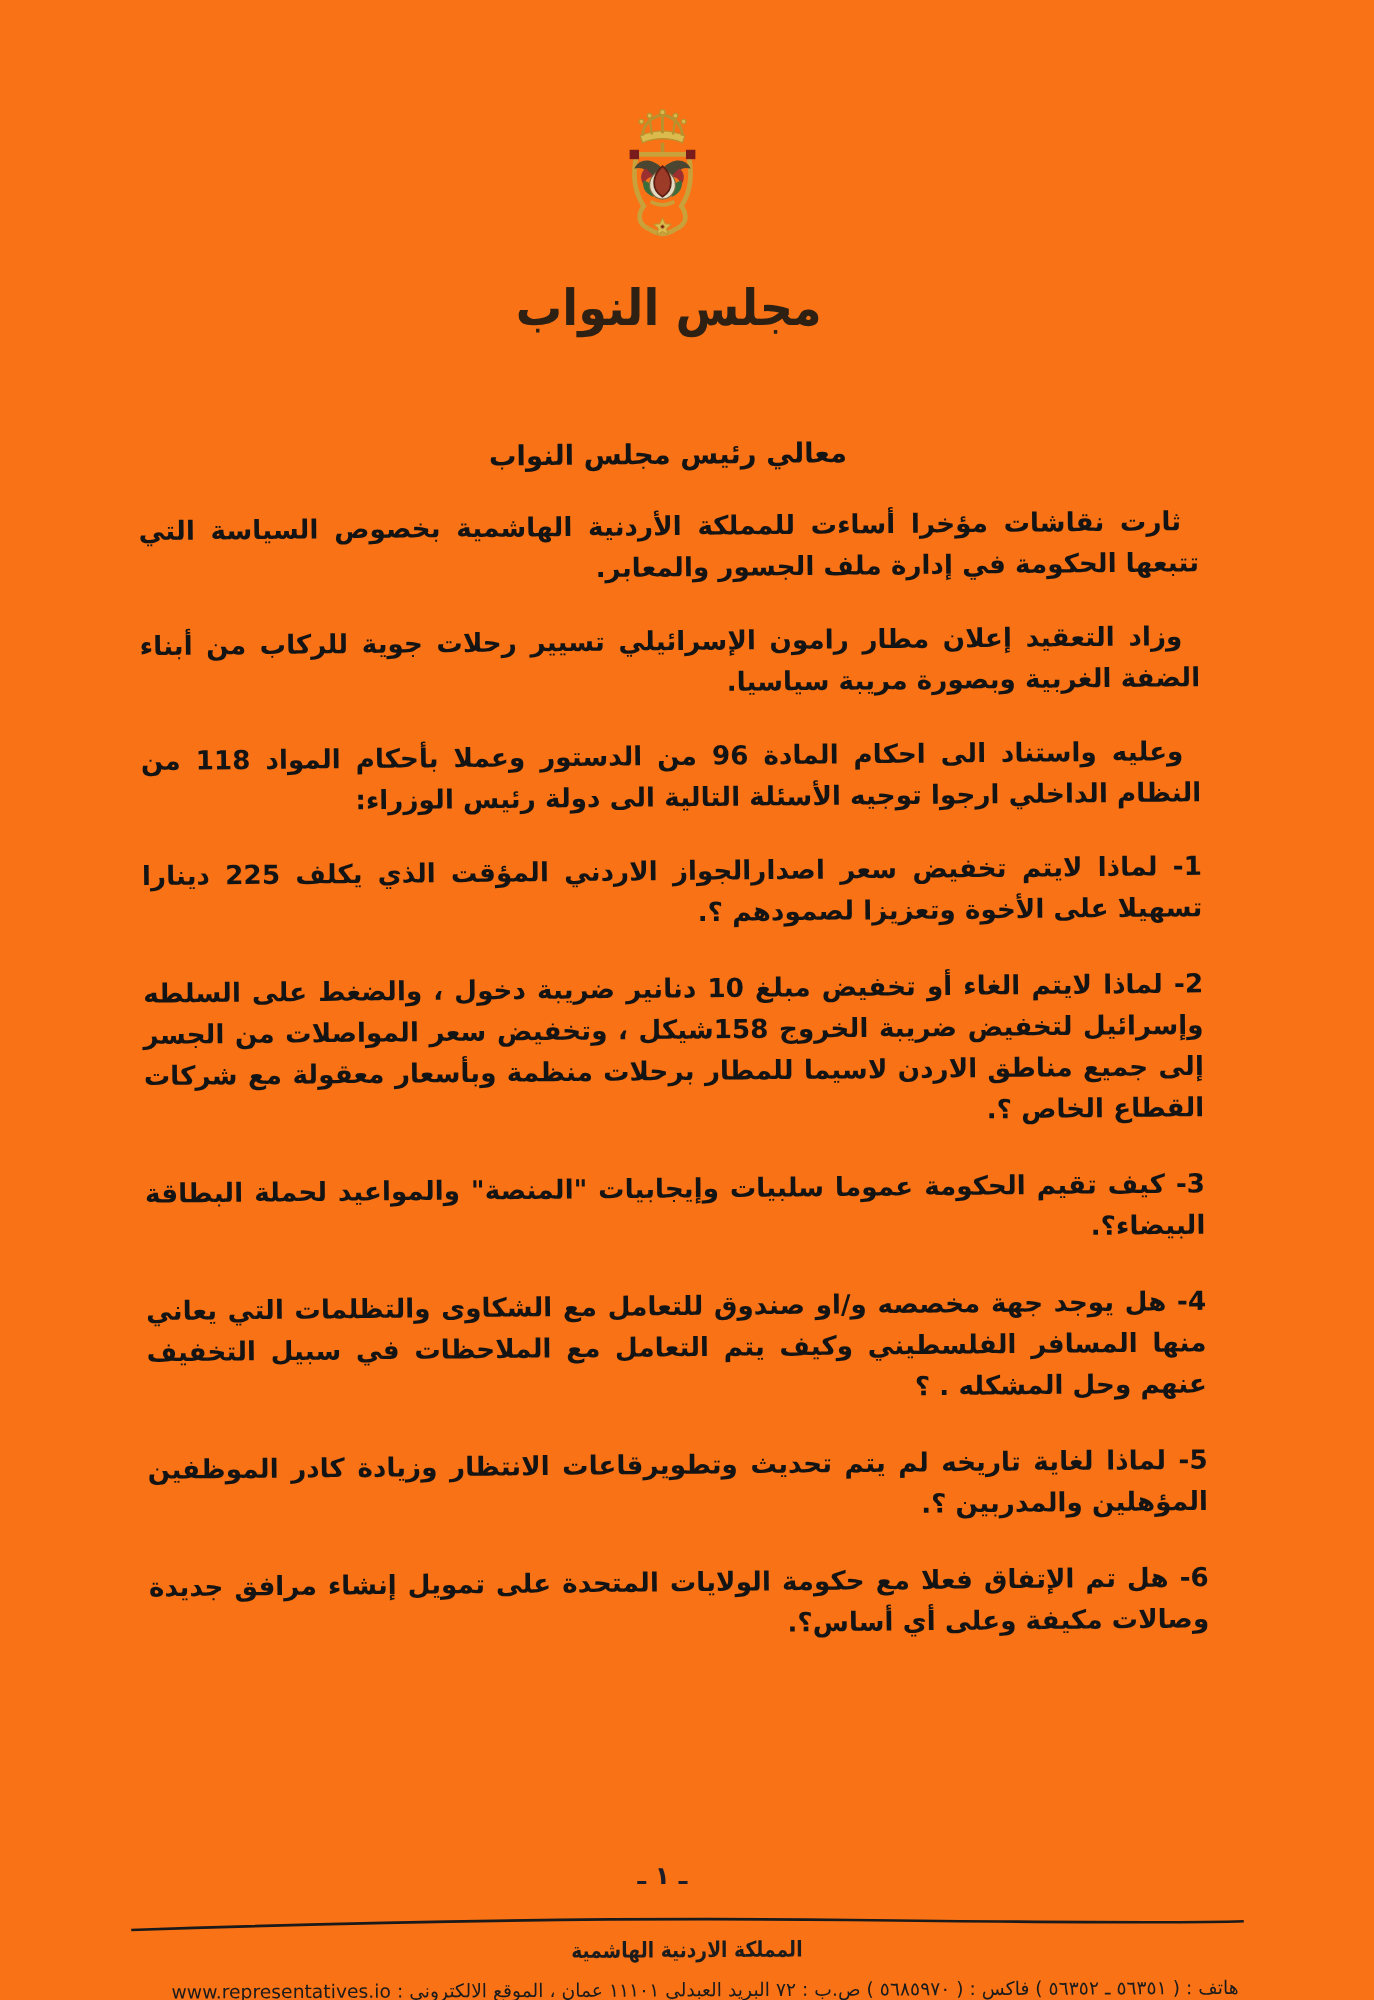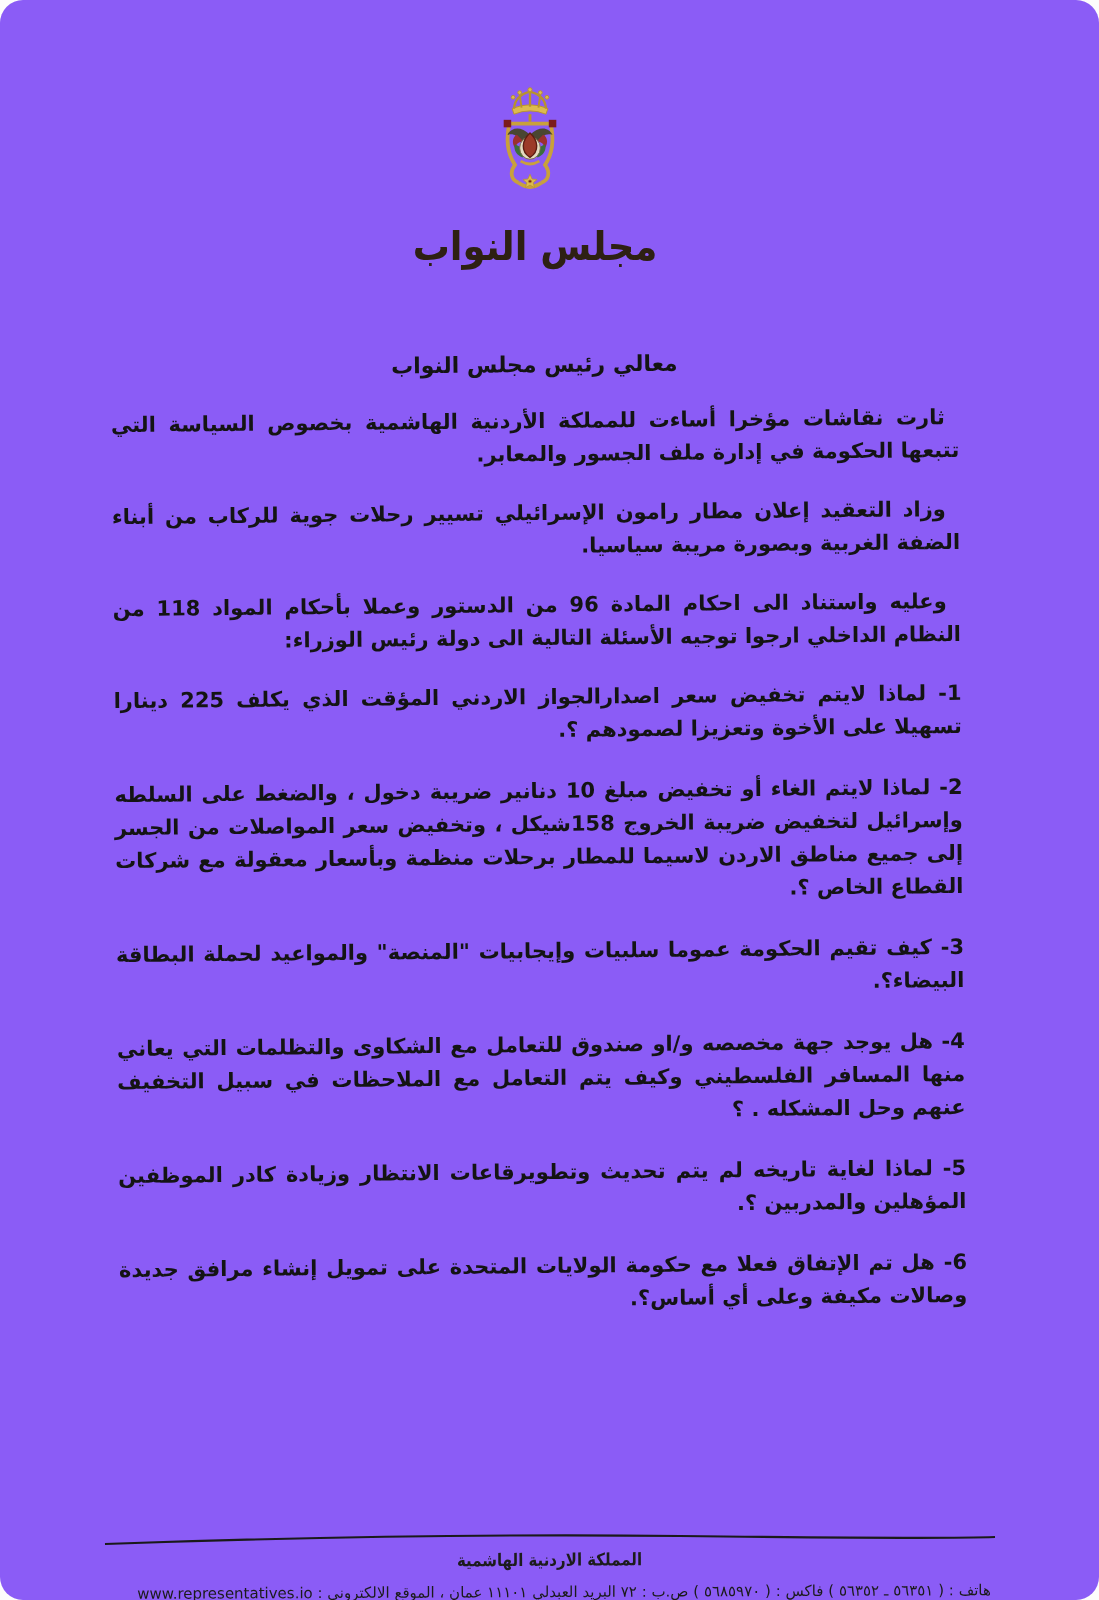--- a/index.html
+++ b/index.html
@@ -1,21 +1,21 @@
 <!DOCTYPE html>
 <html lang="ar" dir="rtl"><head>
 <meta charset="utf-8">
 <style>
   html,body{margin:0;padding:0;}
   body{
     width:1099px;height:1600px;overflow:hidden;position:relative;
     background:#fdfdfc;
     font-family:"DejaVu Sans","Liberation Sans",sans-serif;
   }
-  .page{position:absolute;inset:0;background:#8b5cf6;border-radius:23px;}
+  .page{position:absolute;inset:0;background:#f97316;}
   
   .emblem-wrap{
     position:absolute;left:483px;top:86px;width:94px;height:124px;
   }
   .assembly-callig{
     position:absolute;left:0;top:212px;width:1070px;
     text-align:center;
     font-weight:bold;font-size:37px;line-height:70px;
     color:#2e2013;
     letter-spacing:-1px;
@@ -124,20 +124,21 @@
     <p class="indent">وعليه واستناد الى احكام المادة 96 من الدستور وعملا بأحكام المواد 118 من النظام الداخلي ارجوا توجيه الأسئلة التالية الى دولة رئيس الوزراء:</p>
 
     <p class="question">1- لماذا لايتم  تخفيض سعر اصدارالجواز الاردني المؤقت الذي يكلف 225 دينارا تسهيلا على الأخوة وتعزيزا لصمودهم ؟.</p>
     <p class="question">2-  لماذا لايتم الغاء أو تخفيض مبلغ  10 دنانير ضريبة دخول ، والضغط على السلطه وإسرائيل لتخفيض ضريبة الخروج 158شيكل ، وتخفيض سعر المواصلات من الجسر إلى جميع مناطق الاردن لاسيما للمطار برحلات منظمة وبأسعار معقولة مع شركات القطاع الخاص ؟.</p>
     <p class="question">3- كيف تقيم الحكومة عموما سلبيات وإيجابيات "المنصة" والمواعيد لحملة البطاقة البيضاء؟.</p>
     <p class="question">4-  هل يوجد جهة مخصصه و/او صندوق للتعامل مع الشكاوى والتظلمات التي يعاني منها المسافر الفلسطيني وكيف يتم التعامل مع الملاحظات في سبيل التخفيف عنهم وحل المشكله . ؟</p>
     <p class="question">5- لماذا لغاية تاريخه لم يتم تحديث وتطويرقاعات الانتظار وزيادة كادر الموظفين المؤهلين والمدربين ؟.</p>
     <p class="question">6- هل تم الإتفاق فعلا مع حكومة الولايات المتحدة على  تمويل إنشاء مرافق جديدة وصالات مكيفة وعلى أي أساس؟.</p>
   </div>
 
+  <div class="page-number">ـ ١ ـ</div>
 
   <svg class="footer-rule" aria-hidden="true">
     <path d="M105 16 Q 420 5 680 8 T 995 9" stroke="#1a1a1a" stroke-width="2.2" fill="none"></path>
   </svg>
 
   <div class="kingdom-callig">المملكة الاردنية الهاشمية</div>
 
   <div class="contact-line">هاتف : ( ٥٦٣٥١ ـ ٥٦٣٥٢ ) فاكس : ( ٥٦٨٥٩٧٠ ) ص.ب : ٧٢ البريد العبدلي ١١١٠١ عمان ، الموقع الالكتروني : www.representatives.io</div>
 
 </div>

